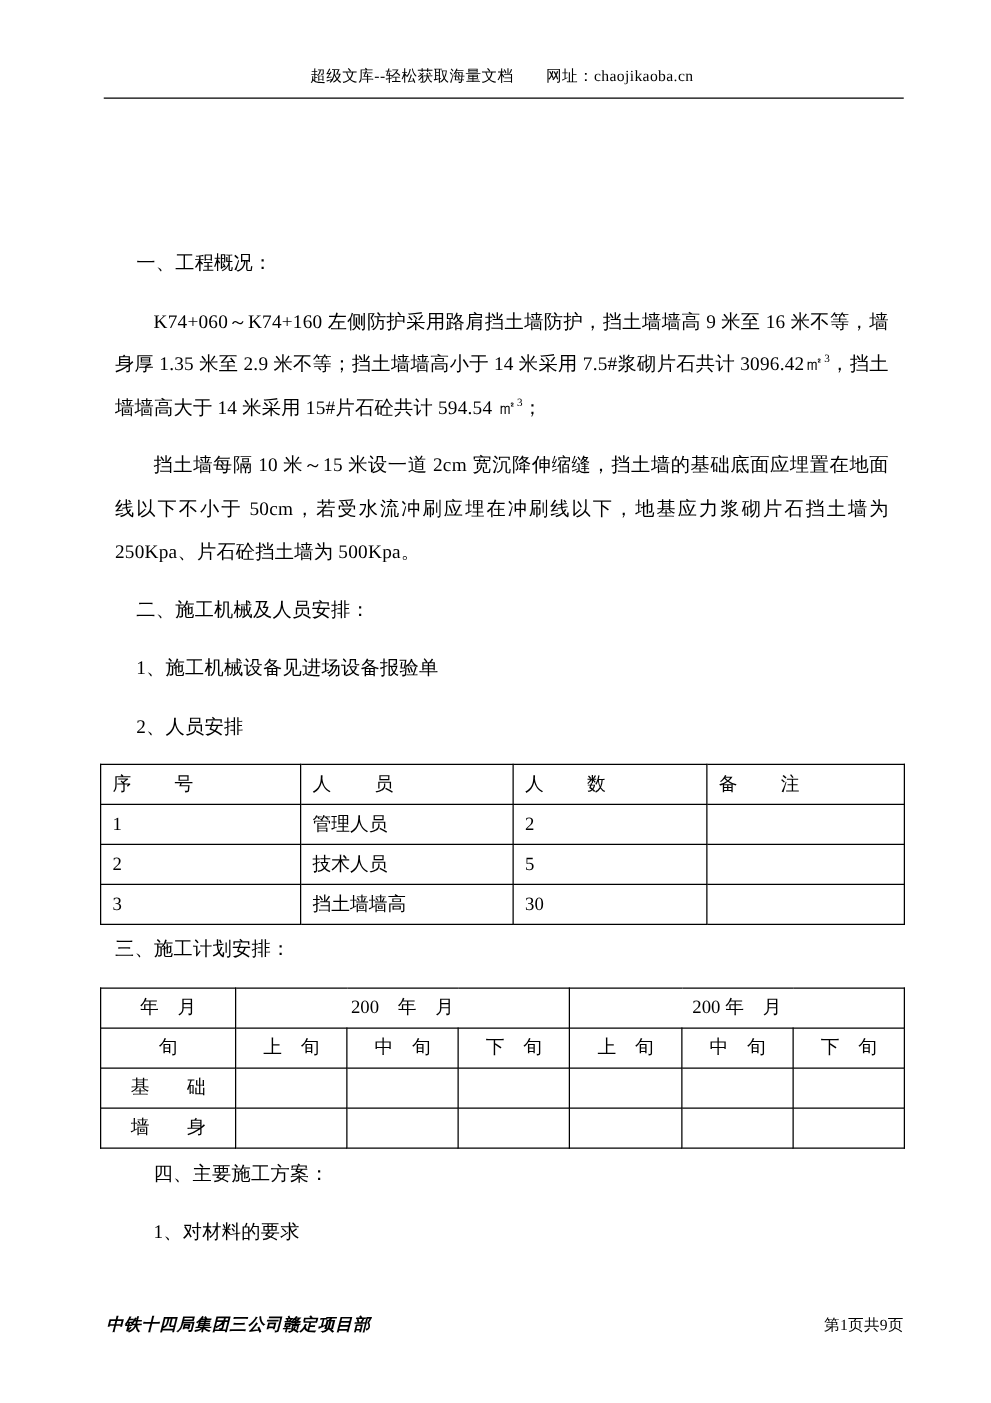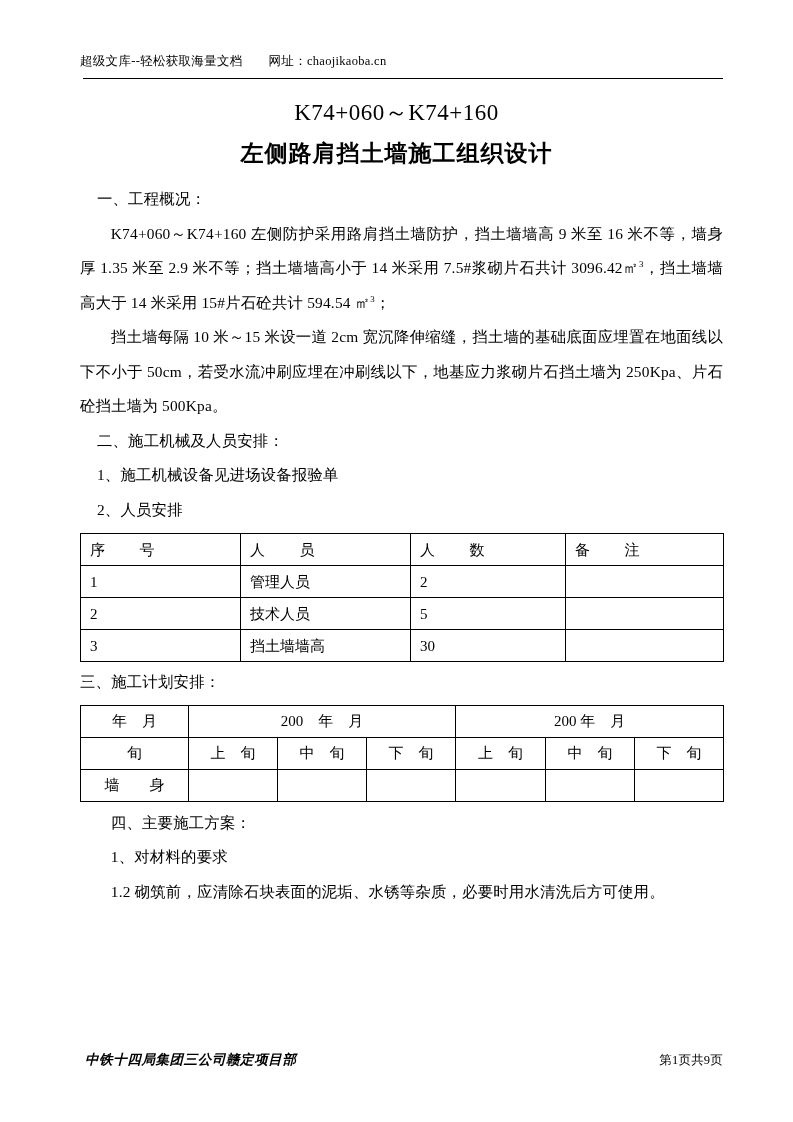--- a/index.html
+++ b/index.html
@@ -24,21 +24,21 @@
   
   .header {
     position: absolute;
     top: 55px;
     left: 80px;
     right: 70px;
     height: 24px;
   }
   .header-inner {
     display: flex;
-    justify-content: flex-start;
+    justify-content: center;
     align-items: flex-end;
     gap: 26px;
     font-size: 12.5px;
     line-height: 1;
     letter-spacing: 0.3px;
     padding-bottom: 4px;
   }
   .header-rule {
     position: absolute;
     top: 78px;
@@ -68,21 +68,21 @@
   }
 
   
   .body-area {
     position: absolute;
     top: 182px;
     left: 80px;
     width: 643px;
   }
   p.para {
-    margin: 0;
+    margin: 12px;
     font-size: 15.4px;
     line-height: 34.5px;
     text-align: justify;
     text-justify: inter-ideograph;
     letter-spacing: 0.2px;
   }
   p.indent2 { text-indent: 2em; }
   p.indent1 { text-indent: 1.1em; }
   p.noindent { text-indent: 0; }
   sup { font-size: 0.58em; vertical-align: super; line-height: 0; }
@@ -140,24 +140,20 @@
 <div class="page">
 
   <div class="header">
     <div class="header-inner">
       <span>超级文库--轻松获取海量文档</span>
       <span>网址：chaojikaoba.cn</span>
     </div>
   </div>
   <div class="header-rule"></div>
 
-  <div class="title-block">
-    <div class="title-line1">K74+060～K74+160</div>
-    <div class="title-line2">左侧路肩挡土墙施工组织设计</div>
-  </div>
 
   <div class="body-area">
 
     <p class="para indent1">一、工程概况：</p>
 
     <p class="para indent2"><span>K74+060～K74+160 左侧防护采用路肩挡土墙防护，挡土墙墙高 9 米至 16 米不等，墙身厚 1.35 米至 2.9 米不等；挡土墙墙高小于 14 米采用 7.5#浆砌片石共计 3096.42㎡</span><sup>3</sup><span>，挡土墙墙高大于 14 米采用 15#片石砼共计 594.54 ㎡</span><sup>3</sup><span>；</span></p>
 
     <p class="para indent2">挡土墙每隔 10 米～15 米设一道 2cm 宽沉降伸缩缝，挡土墙的基础底面应埋置在地面线以下不小于 50cm，若受水流冲刷应埋在冲刷线以下，地基应力浆砌片石挡土墙为 250Kpa、片石砼挡土墙为 500Kpa。</p>
 
     <p class="para indent1">二、施工机械及人员安排：</p>
@@ -223,35 +219,43 @@
           <tr>
             <td class="ctr">旬</td>
             <td class="ctr">上　旬</td>
             <td class="ctr">中　旬</td>
             <td class="ctr">下　旬</td>
             <td class="ctr">上　旬</td>
             <td class="ctr">中　旬</td>
             <td class="ctr">下　旬</td>
           </tr>
           <tr>
+            <td class="ctr">基　　础</td>
+            <td></td>
+            <td></td>
+            <td></td>
+            <td></td>
+            <td></td>
+            <td></td>
+          </tr>
+          <tr>
             <td class="ctr">墙　　身</td>
             <td></td>
             <td></td>
             <td></td>
             <td></td>
             <td></td>
             <td></td>
           </tr>
         </tbody>
       </table>
     </div>
 
     <p class="para indent2" style="margin-top:4px">四、主要施工方案：</p>
     <p class="para indent2">1、对材料的要求</p>
-    <p class="para indent2">1.2 砌筑前，应清除石块表面的泥垢、水锈等杂质，必要时用水清洗后方可使用。</p>
 
   </div>
 
   <div class="footer">
     <span class="footer-left">中铁十四局集团三公司赣定项目部</span>
     <span class="footer-right">第1页共9页</span>
   </div>
 
 </div>
 

